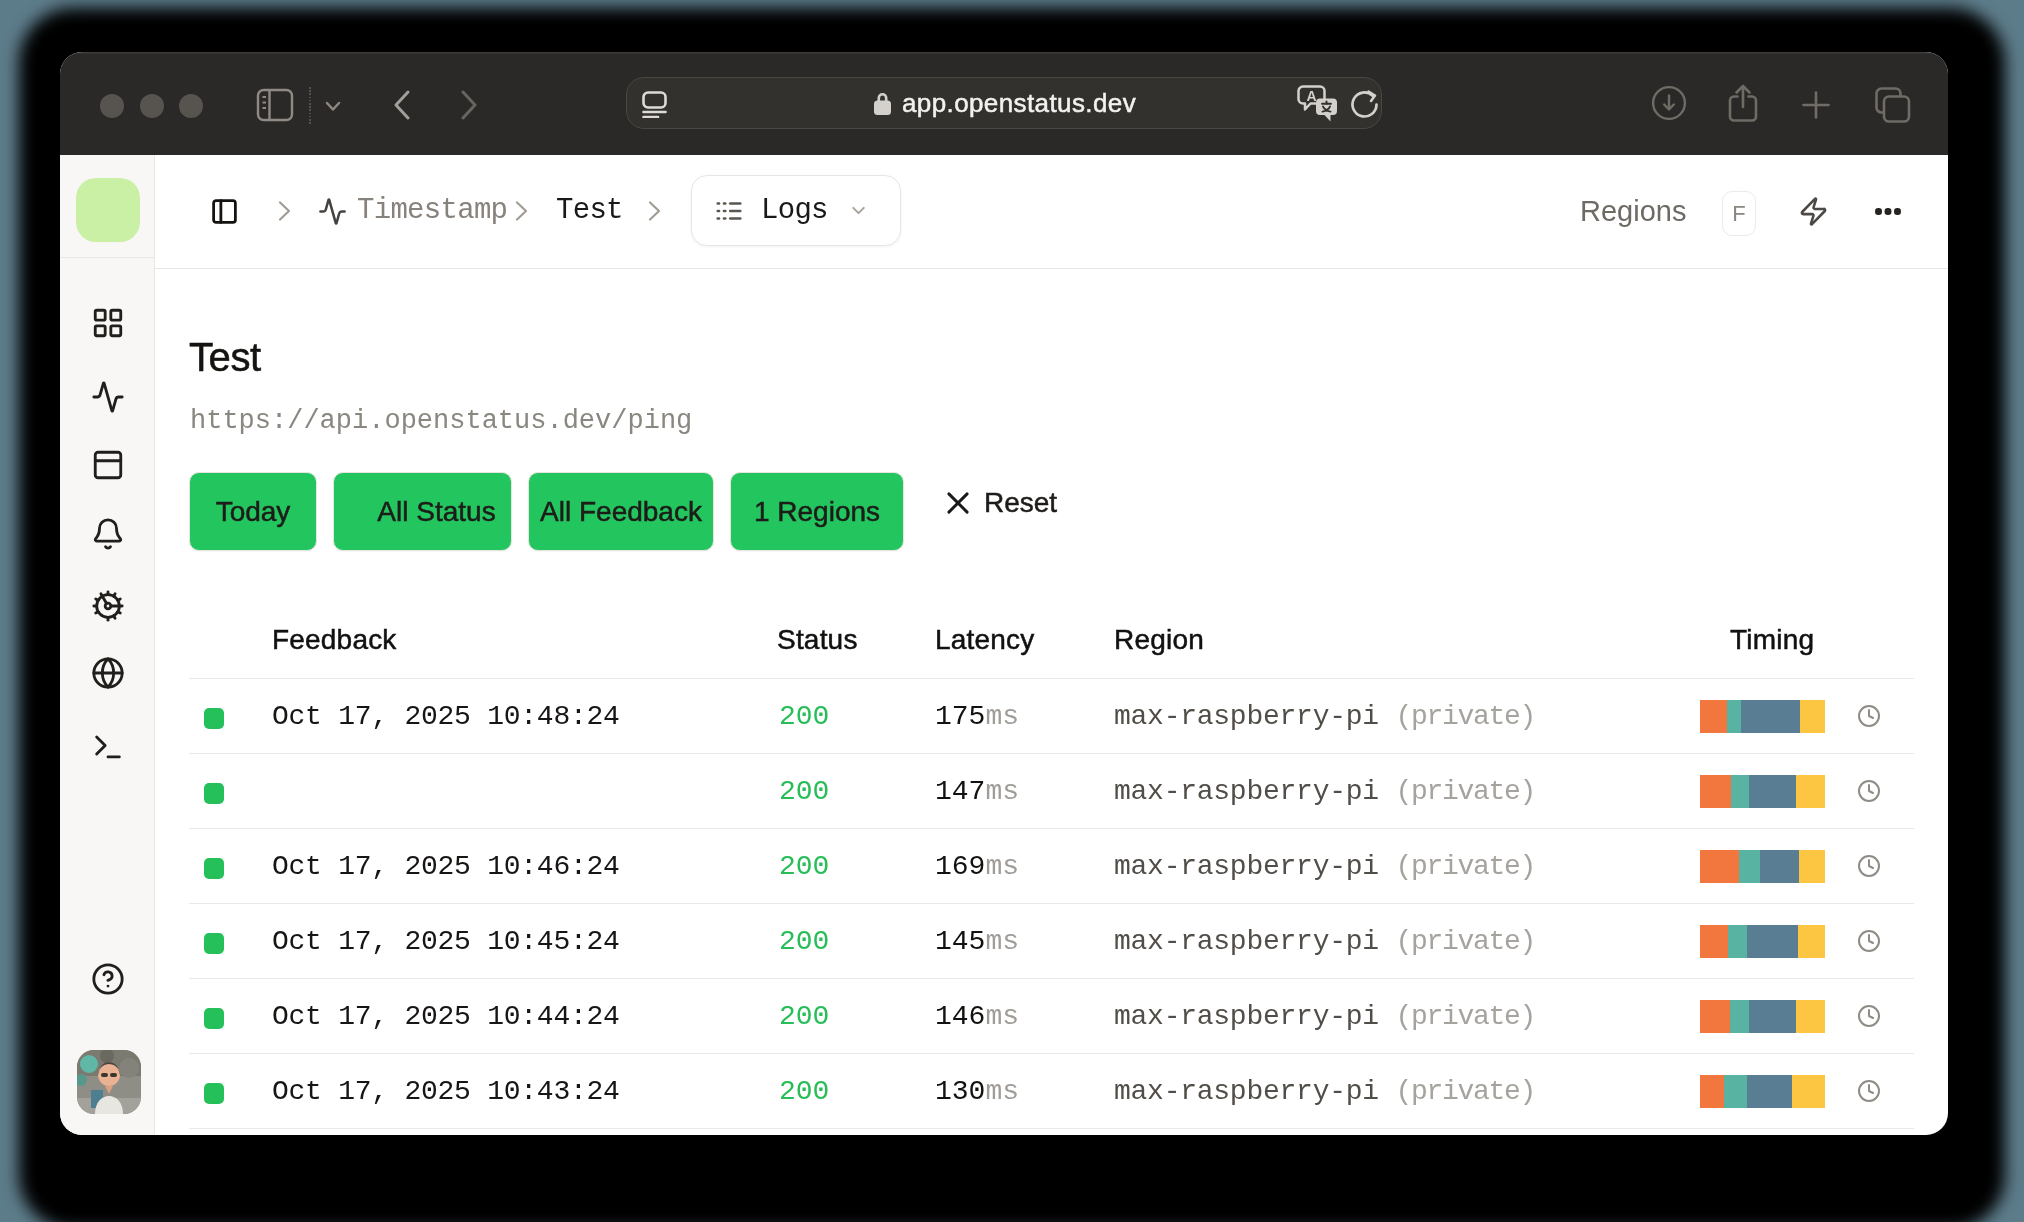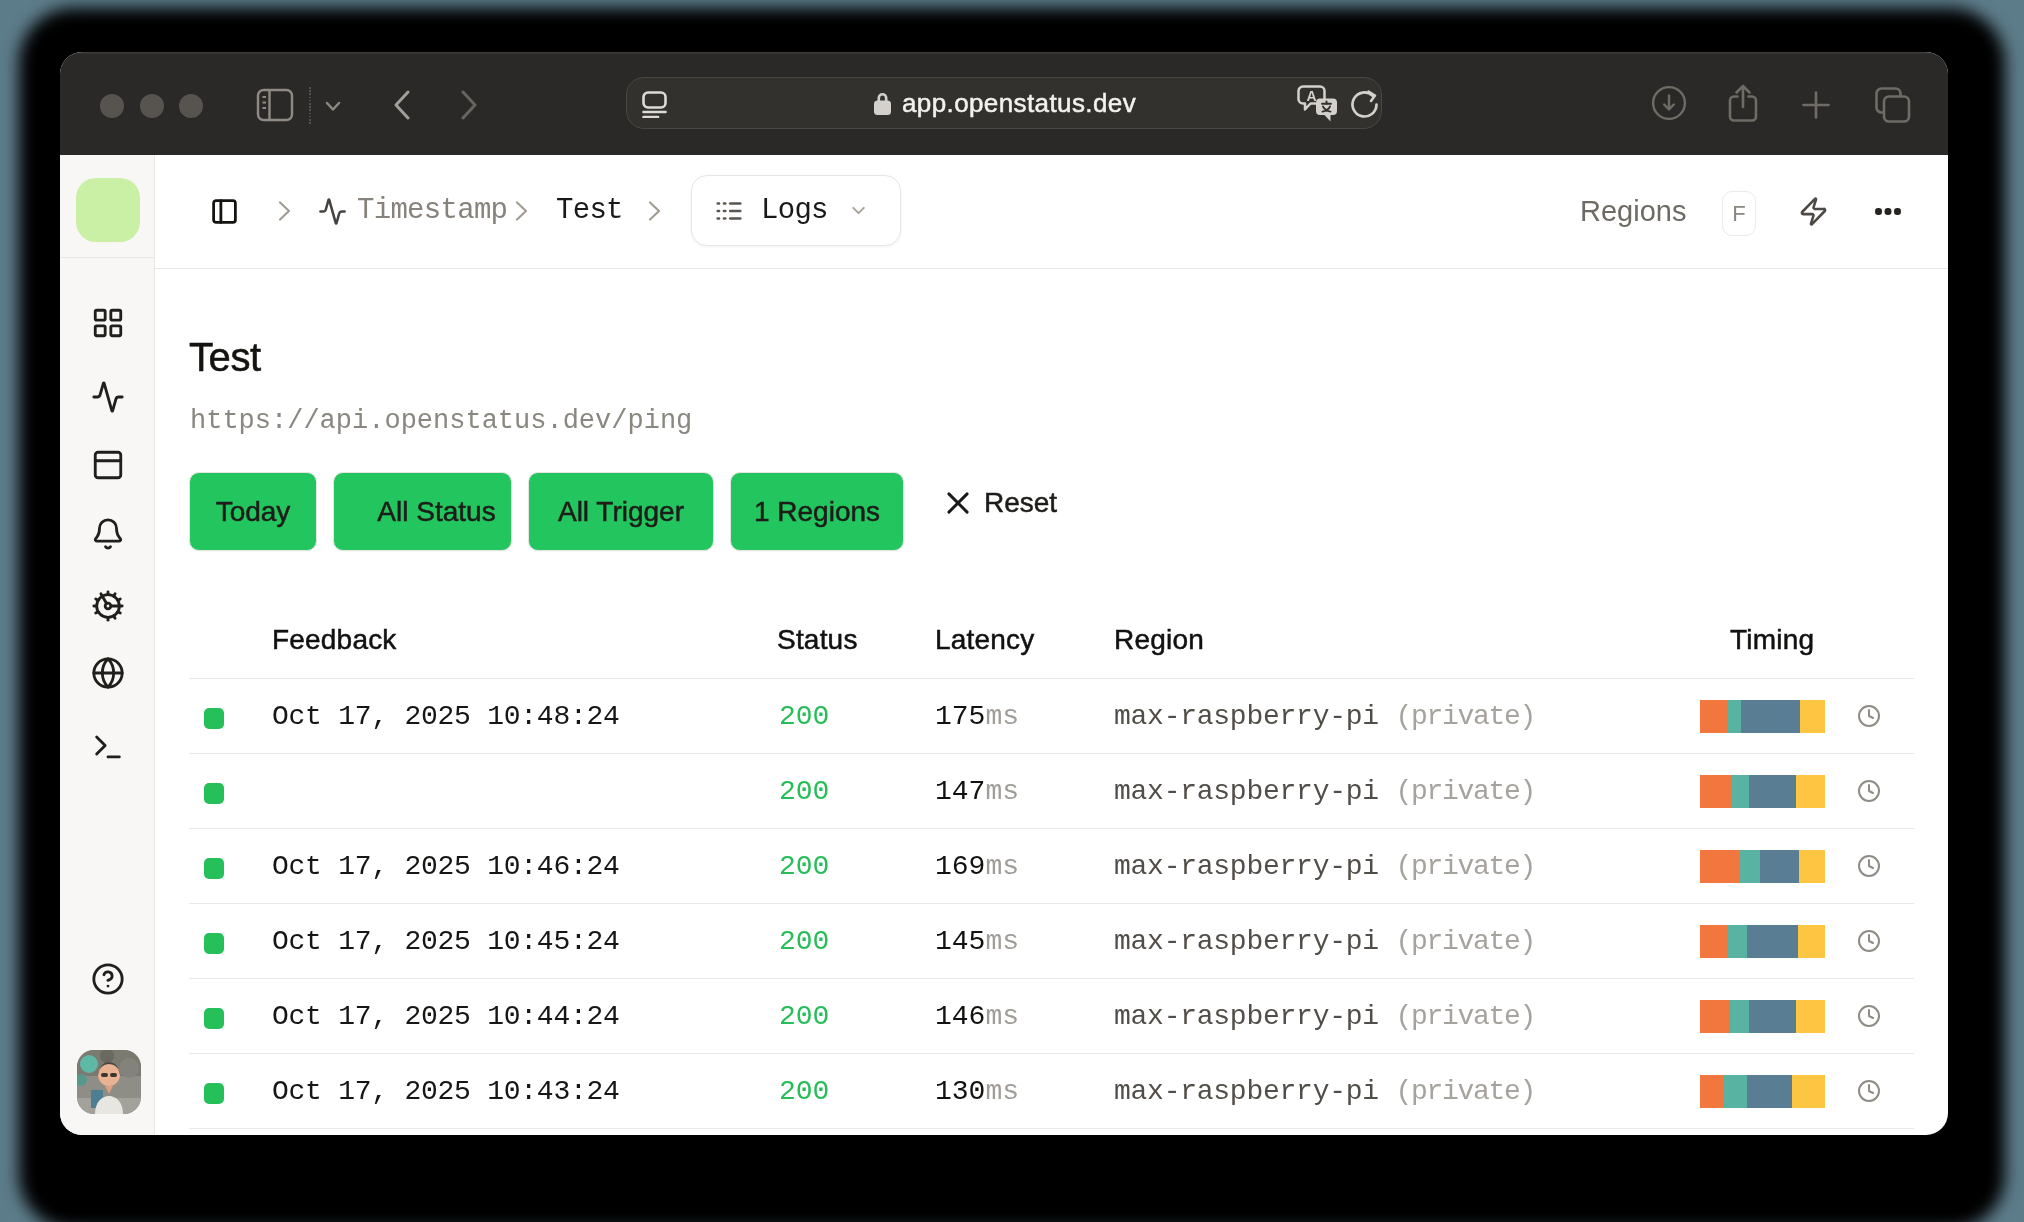--- a/index.html
+++ b/index.html
@@ -242,21 +242,21 @@
   <svg class="abs" style="left:1738px;top:144px;" width="31" height="31" viewBox="0 0 24 24" fill="none" stroke="#4d4a45" stroke-width="2" stroke-linecap="round" stroke-linejoin="round">
       <path d="M4 14a1 1 0 0 1-.78-1.63l9.9-10.2a.5.5 0 0 1 .86.46l-1.92 6.02A1 1 0 0 0 13 10h7a1 1 0 0 1 .78 1.63l-9.9 10.2a.5.5 0 0 1-.86-.46l1.92-6.02A1 1 0 0 0 11 14z"></path>
     </svg>
   <div class="abs" style="left:1815px;top:156px;width:6.5px;height:6.5px;border-radius:50%;background:#262320;box-shadow:9.5px 0 0 #262320, 19px 0 0 #262320;"></div>
 
   <div class="h1">Test</div>
   <div class="url">https://api.openstatus.dev/ping</div>
 
   <div class="chip" style="left:129px; width:128px;">Today</div>
   <div class="chip" style="left:273px; width:179px;padding-left:28px;">All Status</div>
-  <div class="chip" style="left:468px; width:186px;">All Trigger</div>
+  <div class="chip" style="left:468px; width:186px;">All Feedback</div>
   <div class="chip" style="left:670px; width:174px;">1 Regions</div>
   <div class="reset" style="left:884px;"><svg width="28" height="28" viewBox="0 0 24 24" fill="none" stroke="#1b1917" stroke-width="2.5" stroke-linecap="round">
         <path d="M19.8 4.2 4.2 19.8"></path>
         <path d="m4.2 4.2 15.6 15.6"></path>
       </svg><span style="width:12px;"></span>Reset</div>
 
   <div class="thead" style="left:212px;">Feedback</div>
   <div class="thead" style="left:717px;">Status</div>
   <div class="thead" style="left:875px;">Latency</div>
   <div class="thead" style="left:1054px;">Region</div>

